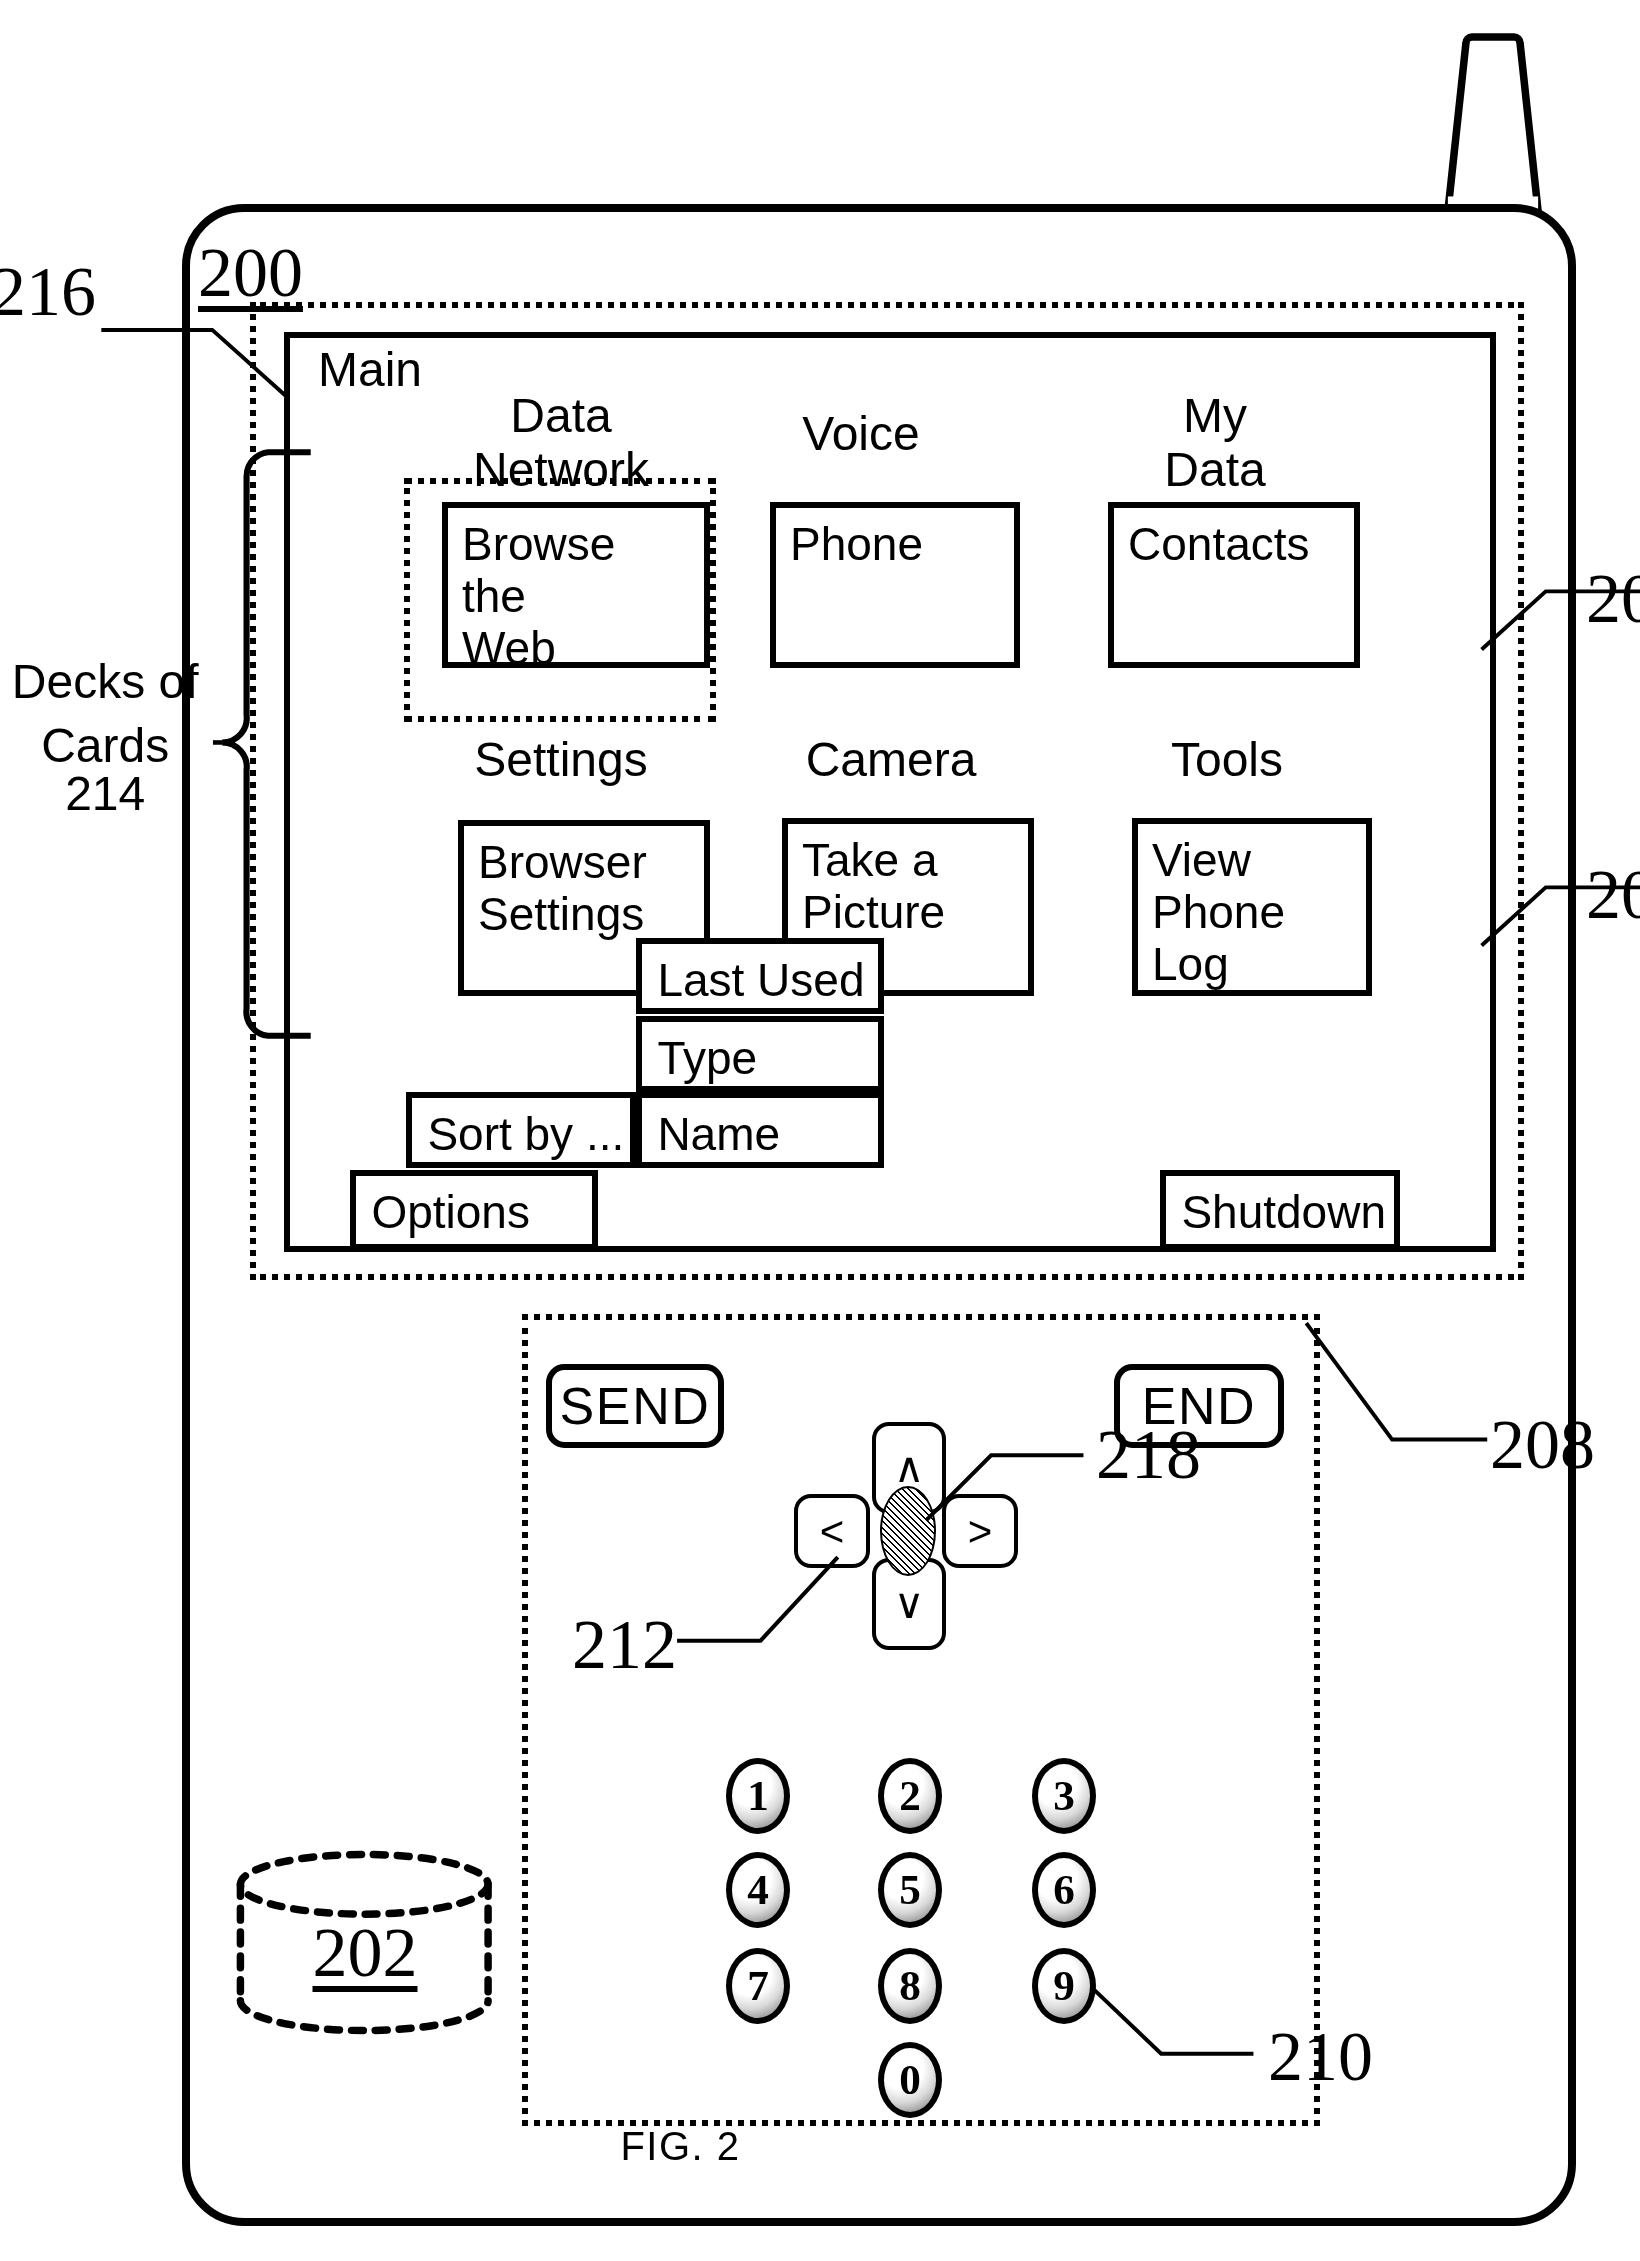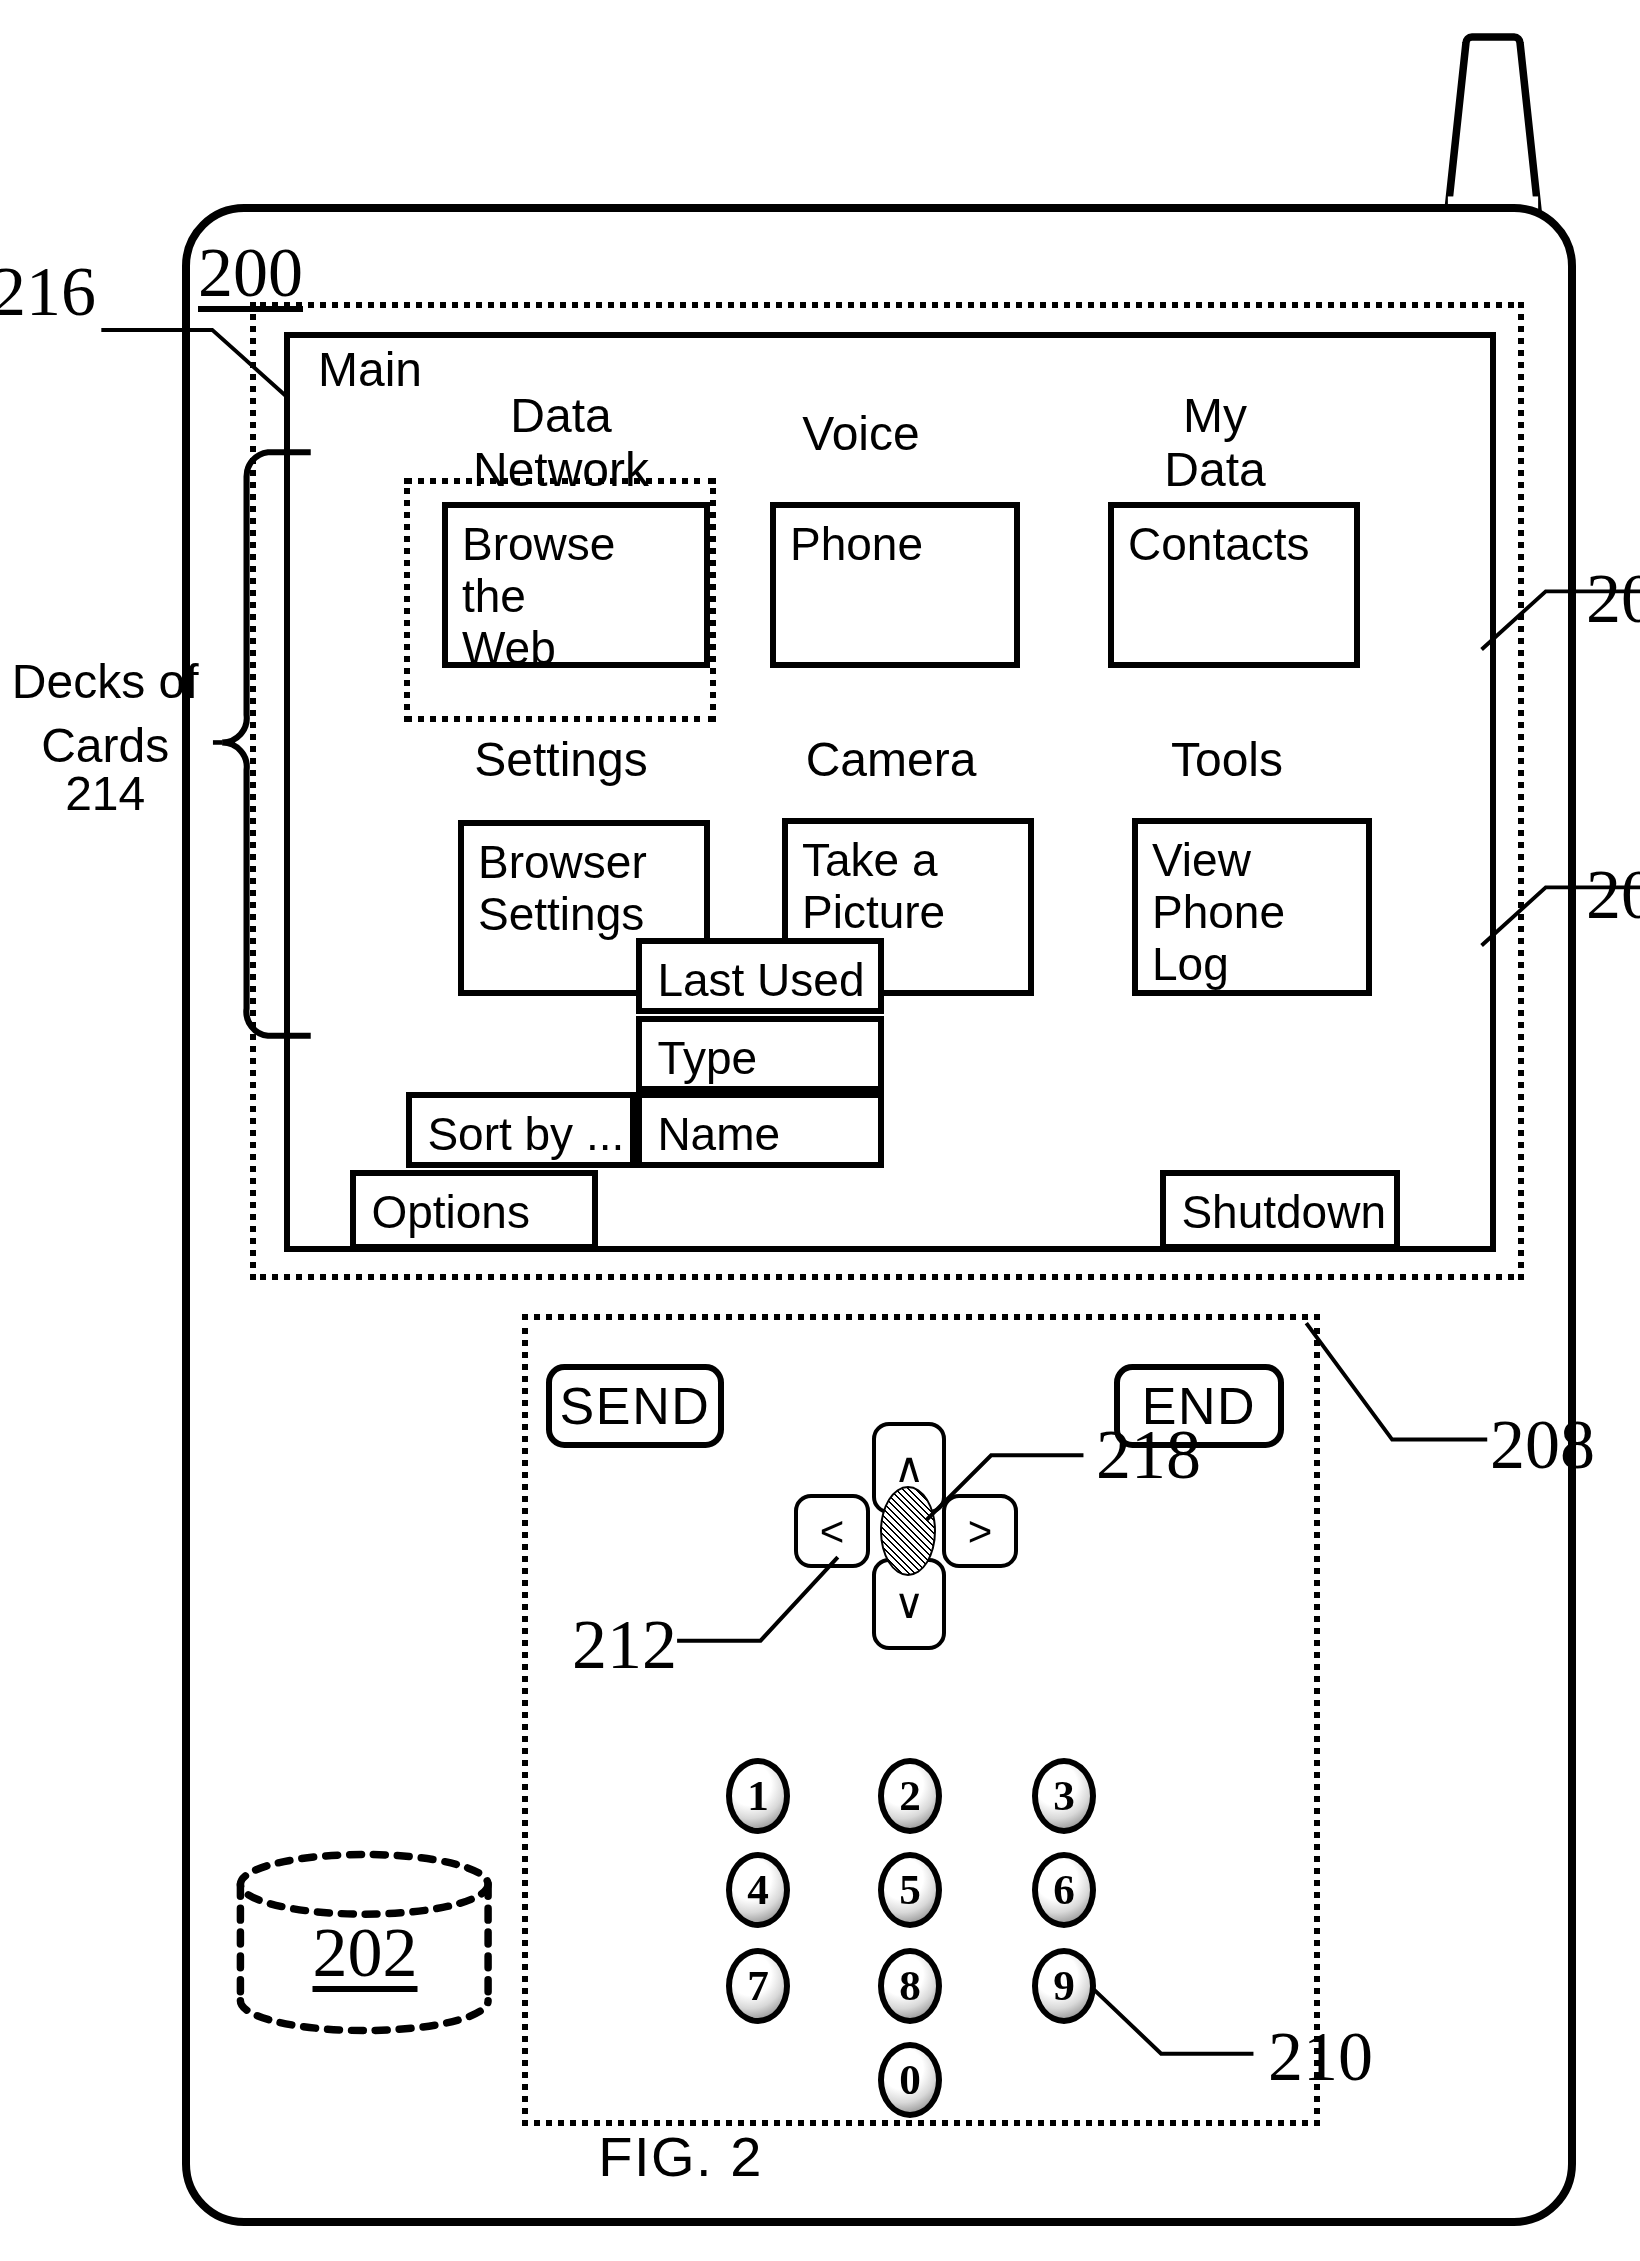--- a/index.html
+++ b/index.html
@@ -159,21 +159,21 @@
     color: #000;
   }
 
   
   #db-cyl { left: 115px; top: 925px; width: 135px; height: 94px; }
 
   
   #fig-caption {
     left: 0; top: 2124px; width: 1361px;
     text-align: center;
-    font-size: 56px;
+    font-size: 40px;
     letter-spacing: 1.5px;
   }
 
   
   #scaler {
     position: absolute; left: 0; top: 0;
     width: 820px; height: 1131px;
     transform: scale(2);
     transform-origin: 0 0;
   }

